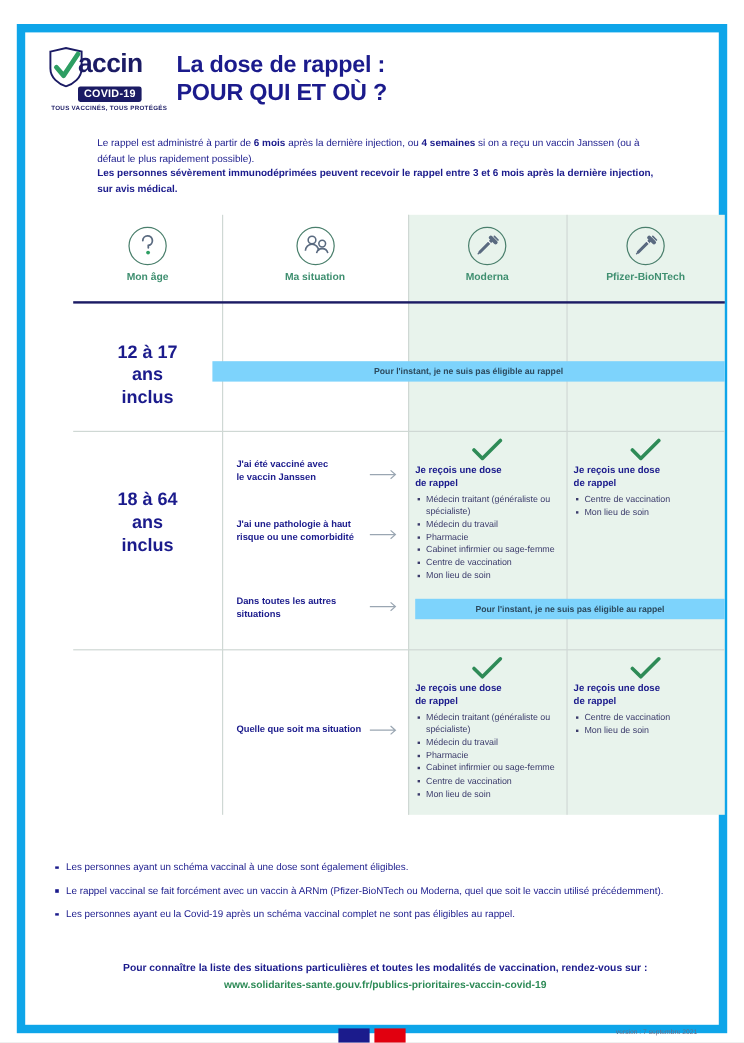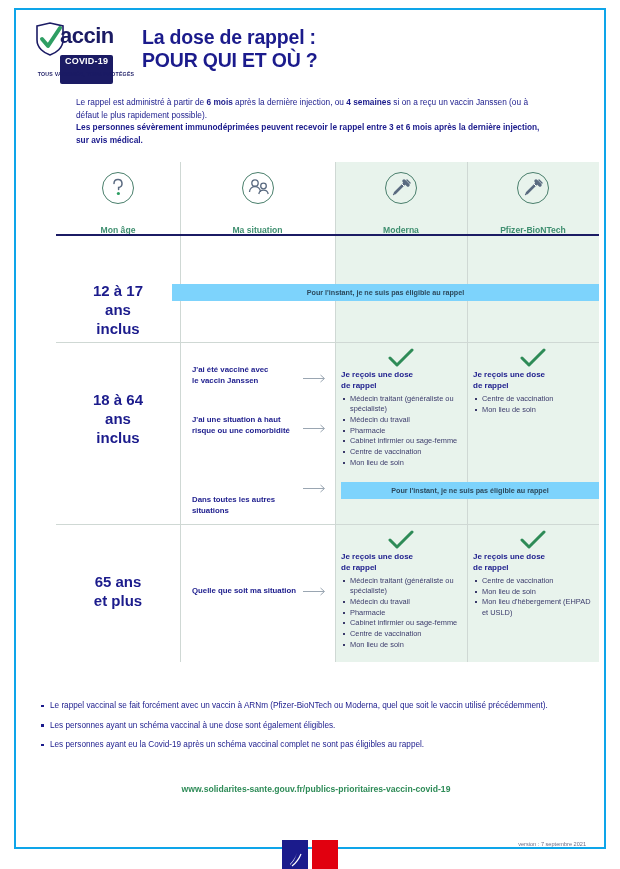--- a/index.html
+++ b/index.html
@@ -14,24 +14,24 @@
     position: relative;
     width: 620px;
     height: 869px;
     background: #ffffff;
     overflow: hidden;
     box-sizing: border-box;
   }
   .frame {
     position: absolute;
     left: 14px;
-    top: 8px;
+    top: 20px;
     width: 592px;
     height: 841px;
-    border: 2px solid #0ea5e9;
+    border: 7px solid #0ea5e9;
     box-sizing: border-box;
     background: #ffffff;
   }
 
   
   .header {
     position: absolute;
     left: 0; top: 0;
     width: 100%;
     height: 80px;
@@ -62,21 +62,21 @@
     letter-spacing: -0.5px;
   }
   .covid-badge {
     position: absolute;
     left: 28px;
     top: 33px;
     background: #1b1b64;
     color: #ffffff;
     font-size: 9px;
     font-weight: bold;
-    padding: 1px 5px 18px 5px;
+    padding: 1px 5px 2px 5px;
     border-radius: 2px;
     letter-spacing: 0.2px;
   }
   .logo-tag {
     position: absolute;
     left: 0;
     top: 49px;
     width: 108px;
     text-align: center;
     font-size: 5.2px;
@@ -148,21 +148,21 @@
     text-align: center;
   }
   .hicon {
     margin: 10px auto 0 auto;
     width: 30px; height: 30px;
     border: 1px solid #4a7f6c;
     border-radius: 50%;
     position: relative;
   }
   .hlabel {
-    margin-top: 21px;
+    margin-top: 4px;
     font-size: 8.6px;
     font-weight: bold;
     color: #3f8f70;
   }
   .headline {
     position: absolute;
     left: 0; top: 72px;
     width: 100%;
     height: 1.5px;
     background: #1b1b64;
@@ -428,21 +428,21 @@
             </svg>
           </div>
           <div class="hlabel">Pfizer-BioNTech</div>
         </div>
       </div>
       <div class="headline"></div>
 
       <div class="rowsep" style="top:180px;"></div>
       <div class="rowsep" style="top:362px;"></div>
 
-      <div class="age" style="top:105px;margin-top:14px;">
+      <div class="age" style="top:105px;">
         <div>12 à 17</div>
         <div>ans</div>
         <div>inclus</div>
       </div>
       <div class="banner" style="left:116px; top:122px; width:427px;">Pour l'instant, je ne suis pas éligible au rappel</div>
 
       <div class="age" style="top:228px;">
         <div>18 à 64</div>
         <div>ans</div>
         <div>inclus</div>
@@ -452,30 +452,30 @@
         <div>J'ai été vacciné avec</div>
         <div>le vaccin Janssen</div>
       </div>
       <div class="arrow" style="left:247px; top:212px;">
         <svg width="26" height="9" viewBox="0 0 26 9">
             <path d="M0 4.5 H21 M17.5 1 L21.5 4.5 L17.5 8" fill="none" stroke="#9aa6b2" stroke-width="1"></path>
           </svg>
       </div>
 
       <div class="sit" style="top:253px;">
-        <div>J'ai une situation à haut</div>
+        <div>J'ai une pathologie à haut</div>
         <div>risque ou une comorbidité</div>
       </div>
       <div class="arrow" style="left:247px; top:262px;">
         <svg width="26" height="9" viewBox="0 0 26 9">
             <path d="M0 4.5 H21 M17.5 1 L21.5 4.5 L17.5 8" fill="none" stroke="#9aa6b2" stroke-width="1"></path>
           </svg>
       </div>
 
-      <div class="sit" style="top:317px;margin-top:16px;">
+      <div class="sit" style="top:317px;">
         <div>Dans toutes les autres</div>
         <div>situations</div>
       </div>
       <div class="arrow" style="left:247px; top:322px;">
         <svg width="26" height="9" viewBox="0 0 26 9">
             <path d="M0 4.5 H21 M17.5 1 L21.5 4.5 L17.5 8" fill="none" stroke="#9aa6b2" stroke-width="1"></path>
           </svg>
       </div>
 
       <div class="ans" style="left:285px; top:186px;">
@@ -509,24 +509,20 @@
           <div>de rappel</div>
         </div>
         <ul>
           <li>Centre de vaccination</li>
           <li>Mon lieu de soin</li>
         </ul>
       </div>
 
       <div class="banner" style="left:285px; top:320px; width:258px;">Pour l'instant, je ne suis pas éligible au rappel</div>
 
-      <div class="age" style="top:410px;">
-        <div>65 ans</div>
-        <div>et plus</div>
-      </div>
 
       <div class="sit" style="top:424px;">
         <div>Quelle que soit ma situation</div>
       </div>
       <div class="arrow" style="left:247px; top:425px;">
         <svg width="26" height="9" viewBox="0 0 26 9">
             <path d="M0 4.5 H21 M17.5 1 L21.5 4.5 L17.5 8" fill="none" stroke="#9aa6b2" stroke-width="1"></path>
           </svg>
       </div>
 
@@ -556,34 +552,34 @@
               <path d="M2 10 L9 17 L24 2" fill="none" stroke="#2e8b57" stroke-width="3" stroke-linecap="round" stroke-linejoin="round"></path>
             </svg>
         </div>
         <div class="ans-title">
           <div>Je reçois une dose</div>
           <div>de rappel</div>
         </div>
         <ul>
           <li>Centre de vaccination</li>
           <li>Mon lieu de soin</li>
-          <li>Mon lieu d'hébergement (EHPAD et USLD)</li>
         </ul>
       </div>
     </div>
 
     <div class="notes">
       <ul>
+        <li>Les personnes ayant un schéma vaccinal à une dose sont également éligibles.</li>
         <li>Le rappel vaccinal se fait forcément avec un vaccin à ARNm (Pfizer-BioNTech ou Moderna, quel que soit le vaccin utilisé précédemment).</li>
-        <li>Les personnes ayant un schéma vaccinal à une dose sont également éligibles.</li>
         <li>Les personnes ayant eu la Covid-19 après un schéma vaccinal complet ne sont pas éligibles au rappel.</li>
       </ul>
     </div>
 
     <div class="cta">
+      <div class="cta-line">Pour connaître la liste des situations particulières et toutes les modalités de vaccination, rendez-vous sur :</div>
       <div class="cta-url">www.solidarites-sante.gouv.fr/publics-prioritaires-vaccin-covid-19</div>
     </div>
 
     <div class="version">version : 7 septembre 2021</div>
 
     <div class="flag">
       <div class="flag-blue"></div>
       <div class="flag-red"></div>
       <div class="flag-figure">
         <svg width="18" height="20" viewBox="0 0 18 20">

